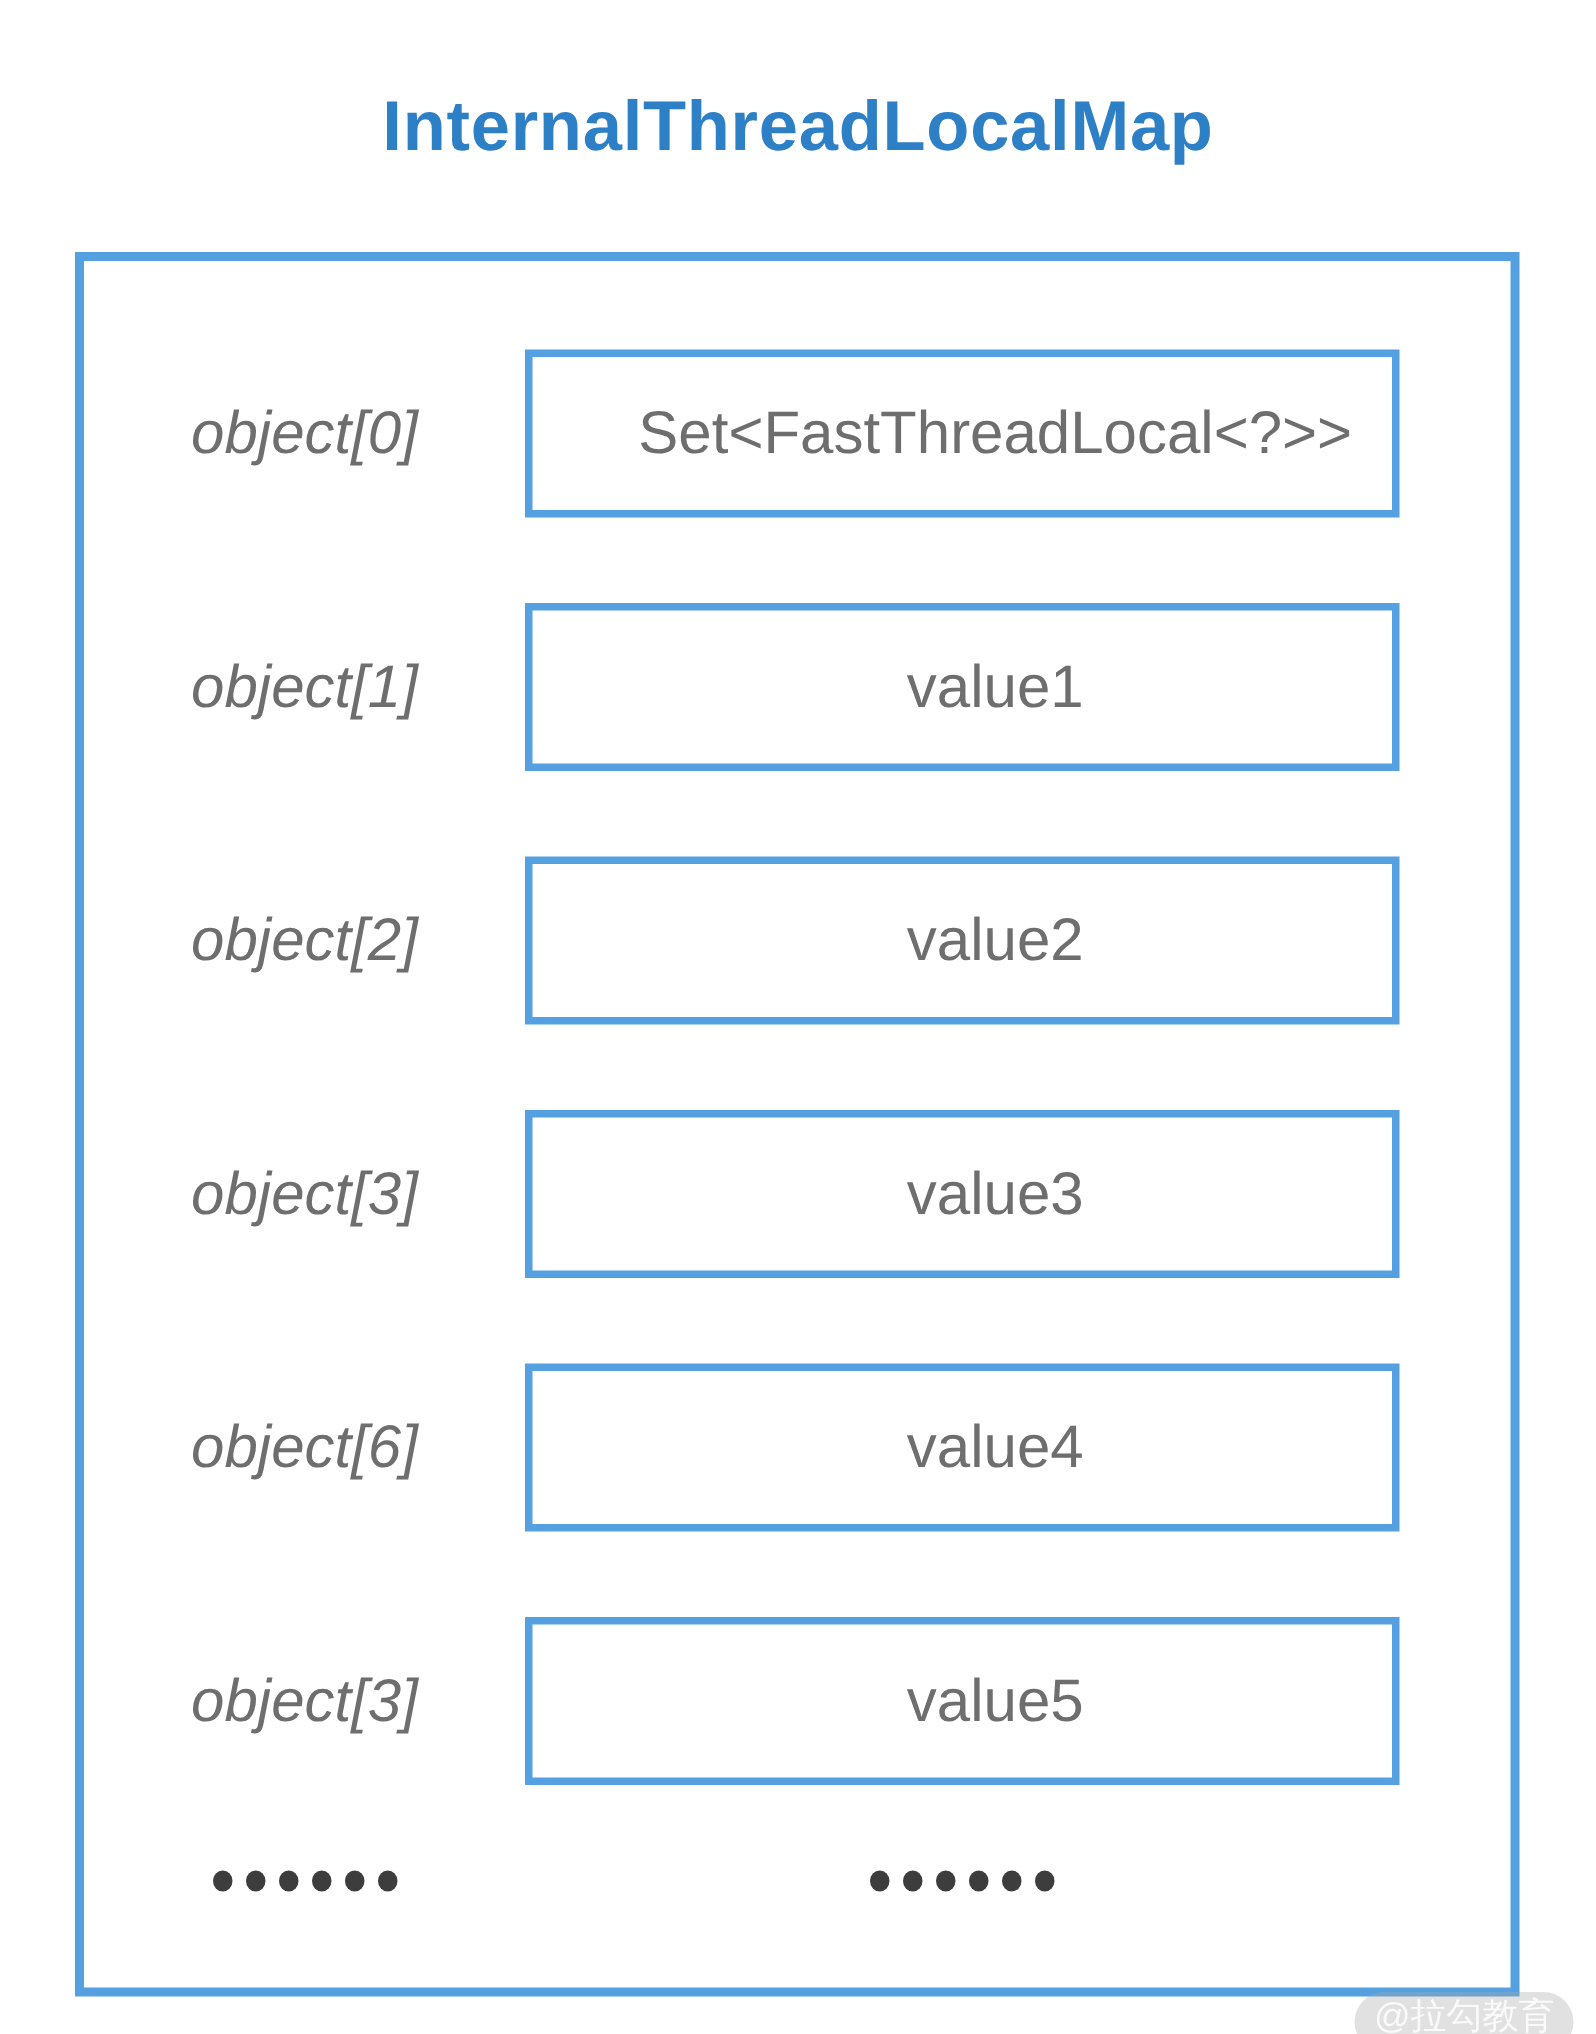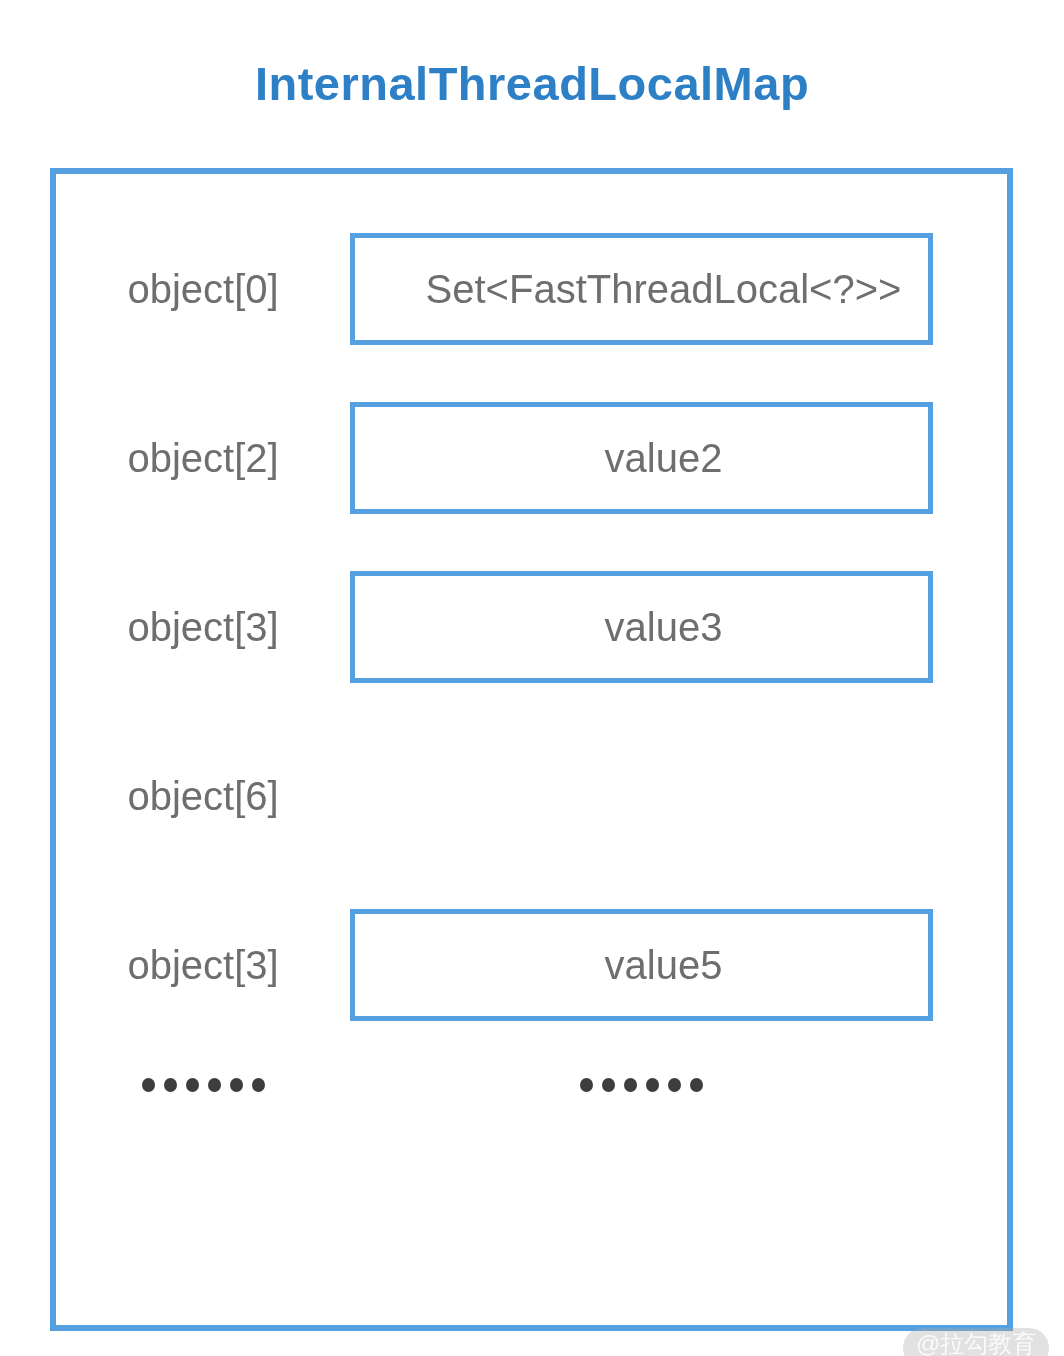--- a/index.html
+++ b/index.html
@@ -52,20 +52,21 @@
     align-items: center;
     height: 112px;
     margin-bottom: 57px;
   }
   .label {
     width: 294px;
     flex: 0 0 294px;
     text-align: center;
     font-size: 40px;
     color: var(--text-color);
+    font-style: italic;
   }
   .value-box {
     width: 583px;
     flex: 0 0 583px;
     height: 112px;
     border: 5px solid var(--accent);
     background: #ffffff;
     display: flex;
     align-items: center;
     justify-content: center;
@@ -123,37 +124,46 @@
   <div class="map-container">
 
     <div class="rows" id="rows">
   <div class="row">
     <div class="label">object[0]</div>
     <div class="value-box">
       <span class="value">Set&lt;FastThreadLocal&lt;?&gt;&gt;</span>
     </div>
   </div>
 
+  <div class="row">
+    <div class="label">object[1]</div>
+    <div class="value-box">
+      <span class="value">value1</span>
+    </div>
+  </div>
 
   <div class="row">
     <div class="label">object[2]</div>
     <div class="value-box">
       <span class="value">value2</span>
     </div>
   </div>
 
   <div class="row">
     <div class="label">object[3]</div>
     <div class="value-box">
       <span class="value">value3</span>
     </div>
   </div>
 
   <div class="row">
     <div class="label">object[6]</div>
+    <div class="value-box">
+      <span class="value">value4</span>
+    </div>
   </div>
 
   <div class="row">
     <div class="label">object[3]</div>
     <div class="value-box">
       <span class="value">value5</span>
     </div>
   </div>
 </div>
 

